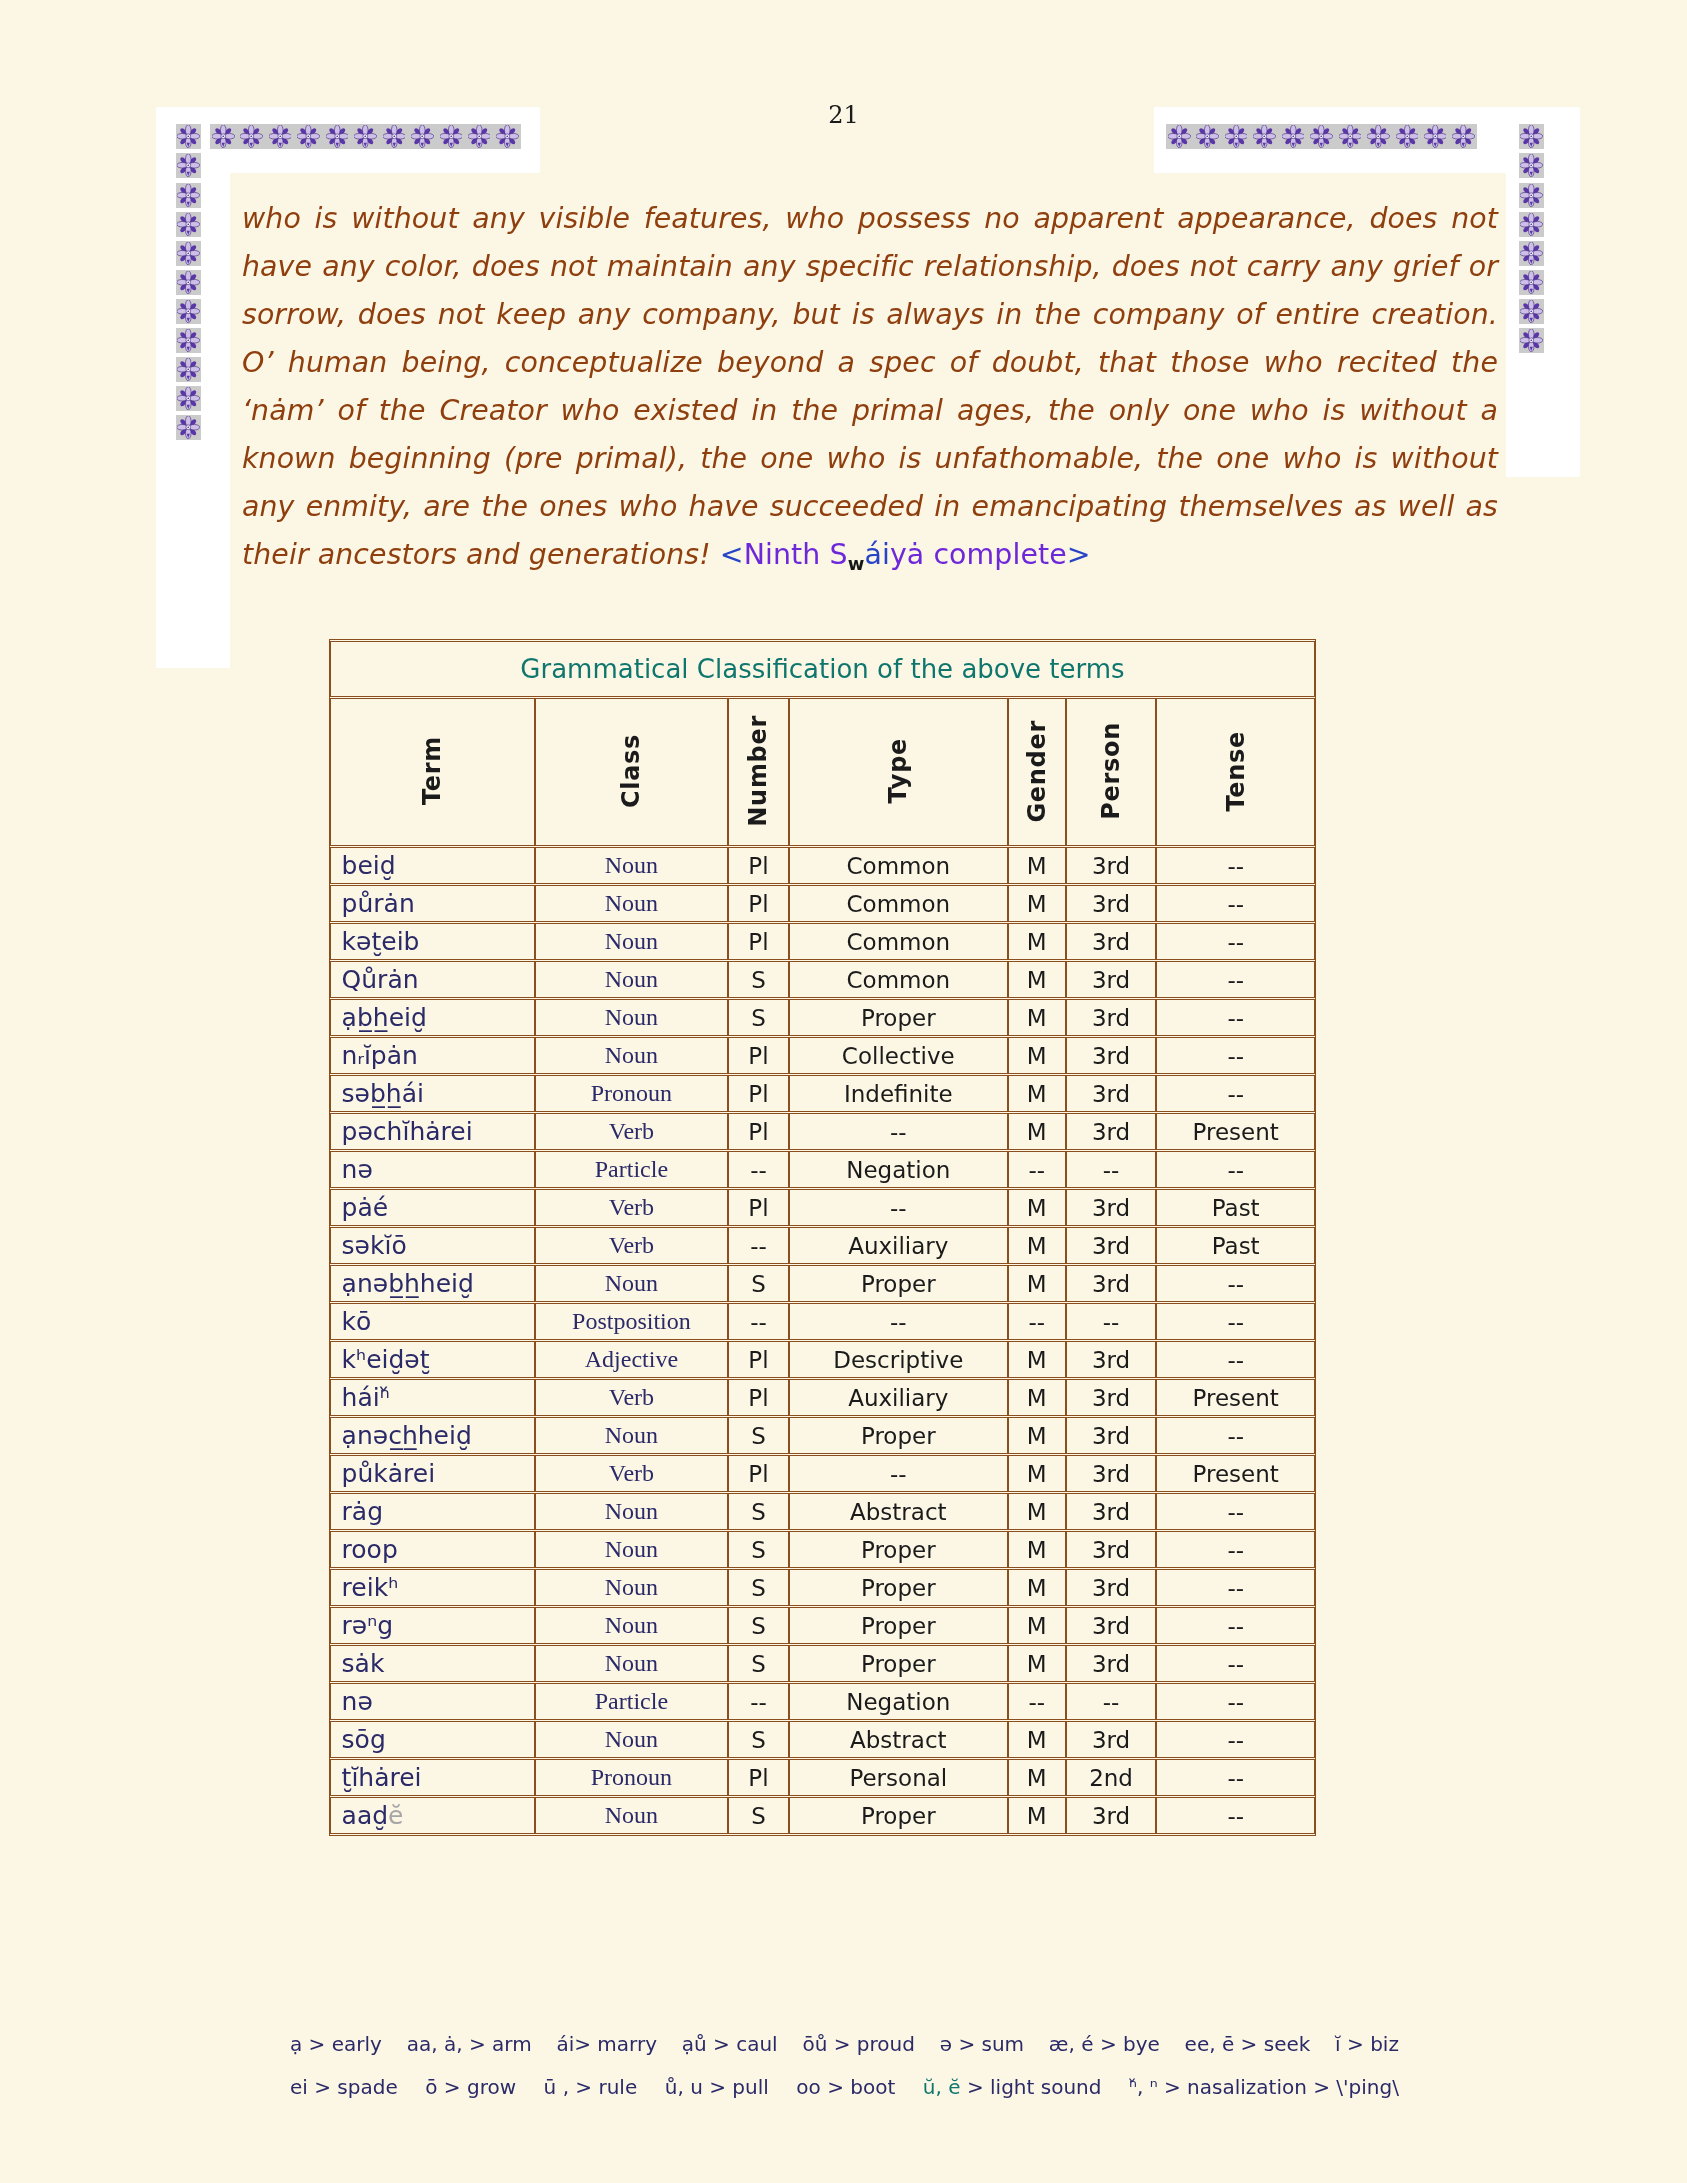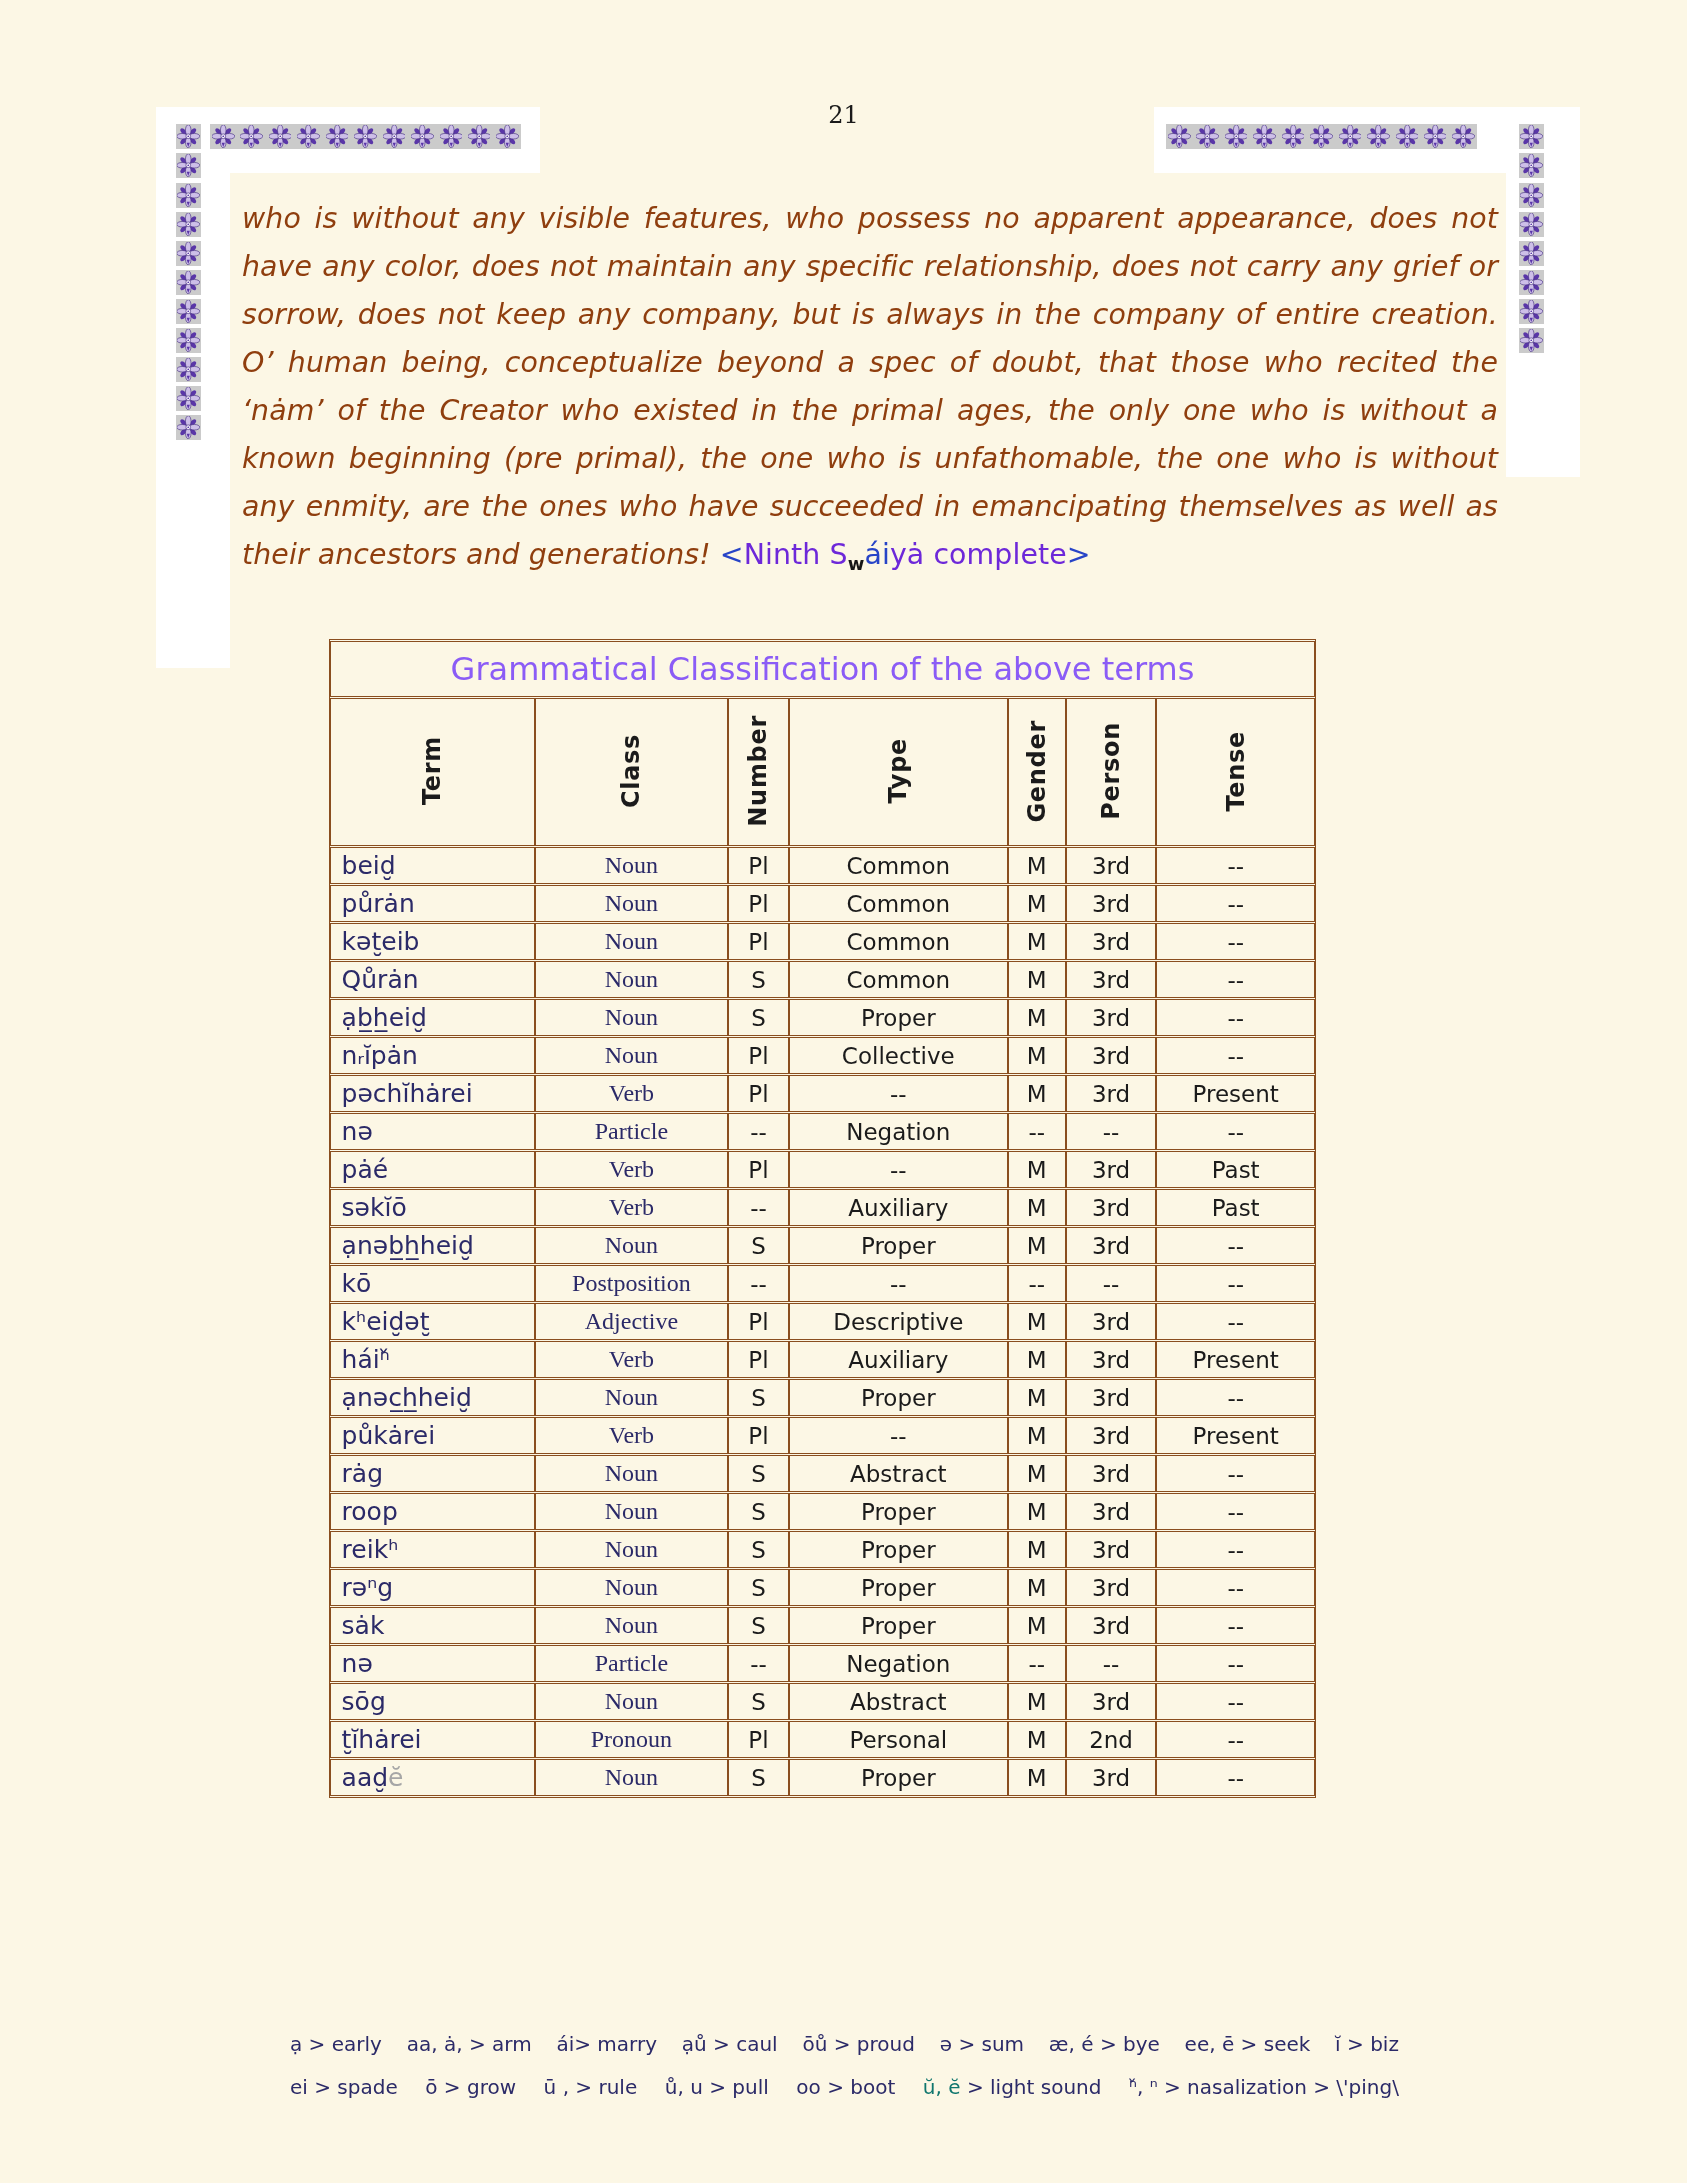--- a/index.html
+++ b/index.html
@@ -36,21 +36,21 @@
   .sg-blue{color:#2744c7;font-style:normal;}
   .sg-black{color:#6d28d9;font-style:normal;}
   .sg-sub{color:#161616;font-style:normal;font-size:18px;vertical-align:-6px;font-weight:bold;}
   
   #tablewrap{
     position:absolute;left:329px;top:639px;width:987px;
     border:1.3px solid #8a4e1f;box-sizing:border-box;
   }
   #gtable{width:100%;border-collapse:separate;border-spacing:0 1.3px;table-layout:fixed;}
   #gtable td,#gtable th{border:1.3px solid #8a4e1f;box-sizing:border-box;overflow:hidden;}
-  .title-cell{height:56px;text-align:center;vertical-align:middle;font-size:32px;color:#8b5cf6;}
+  .title-cell{height:56px;text-align:center;vertical-align:middle;font-size:26px;color:#0f766e;}
   .hcell{height:148px;text-align:center;vertical-align:middle;}
   .vtext{
     display:inline-block;writing-mode:vertical-rl;transform:rotate(180deg);
     font-size:24px;color:#1b1b1b;letter-spacing:0.7px;white-space:nowrap;
   }
   .drow td{height:37px;vertical-align:middle;}
   .term{font-size:25px;color:#2b2a68;text-align:left;padding-left:10.6px;}
   .cls{font-size:24px;color:#2b2a68;text-align:center;font-family:Liberation Serif, serif;}
   .num,.typ,.gen,.per,.ten{font-size:23px;color:#1b1b1b;text-align:center;}
   .muted-char{color:#a6a6a6;}
@@ -772,20 +772,29 @@
         <tr class="drow">
           <td class="term"><span class="tmain">nᵣĭpȧn</span></td>
           <td class="cls">Noun</td>
           <td class="num">Pl</td>
           <td class="typ">Collective</td>
           <td class="gen">M</td>
           <td class="per">3rd</td>
           <td class="ten">--</td>
         </tr>
         <tr class="drow">
+          <td class="term"><span class="tmain">səb̲h̲ái</span></td>
+          <td class="cls">Pronoun</td>
+          <td class="num">Pl</td>
+          <td class="typ">Indefinite</td>
+          <td class="gen">M</td>
+          <td class="per">3rd</td>
+          <td class="ten">--</td>
+        </tr>
+        <tr class="drow">
           <td class="term"><span class="tmain">pəchĭhȧrei</span></td>
           <td class="cls">Verb</td>
           <td class="num">Pl</td>
           <td class="typ">--</td>
           <td class="gen">M</td>
           <td class="per">3rd</td>
           <td class="ten">Present</td>
         </tr>
         <tr class="drow">
           <td class="term"><span class="tmain">nə</span></td>

